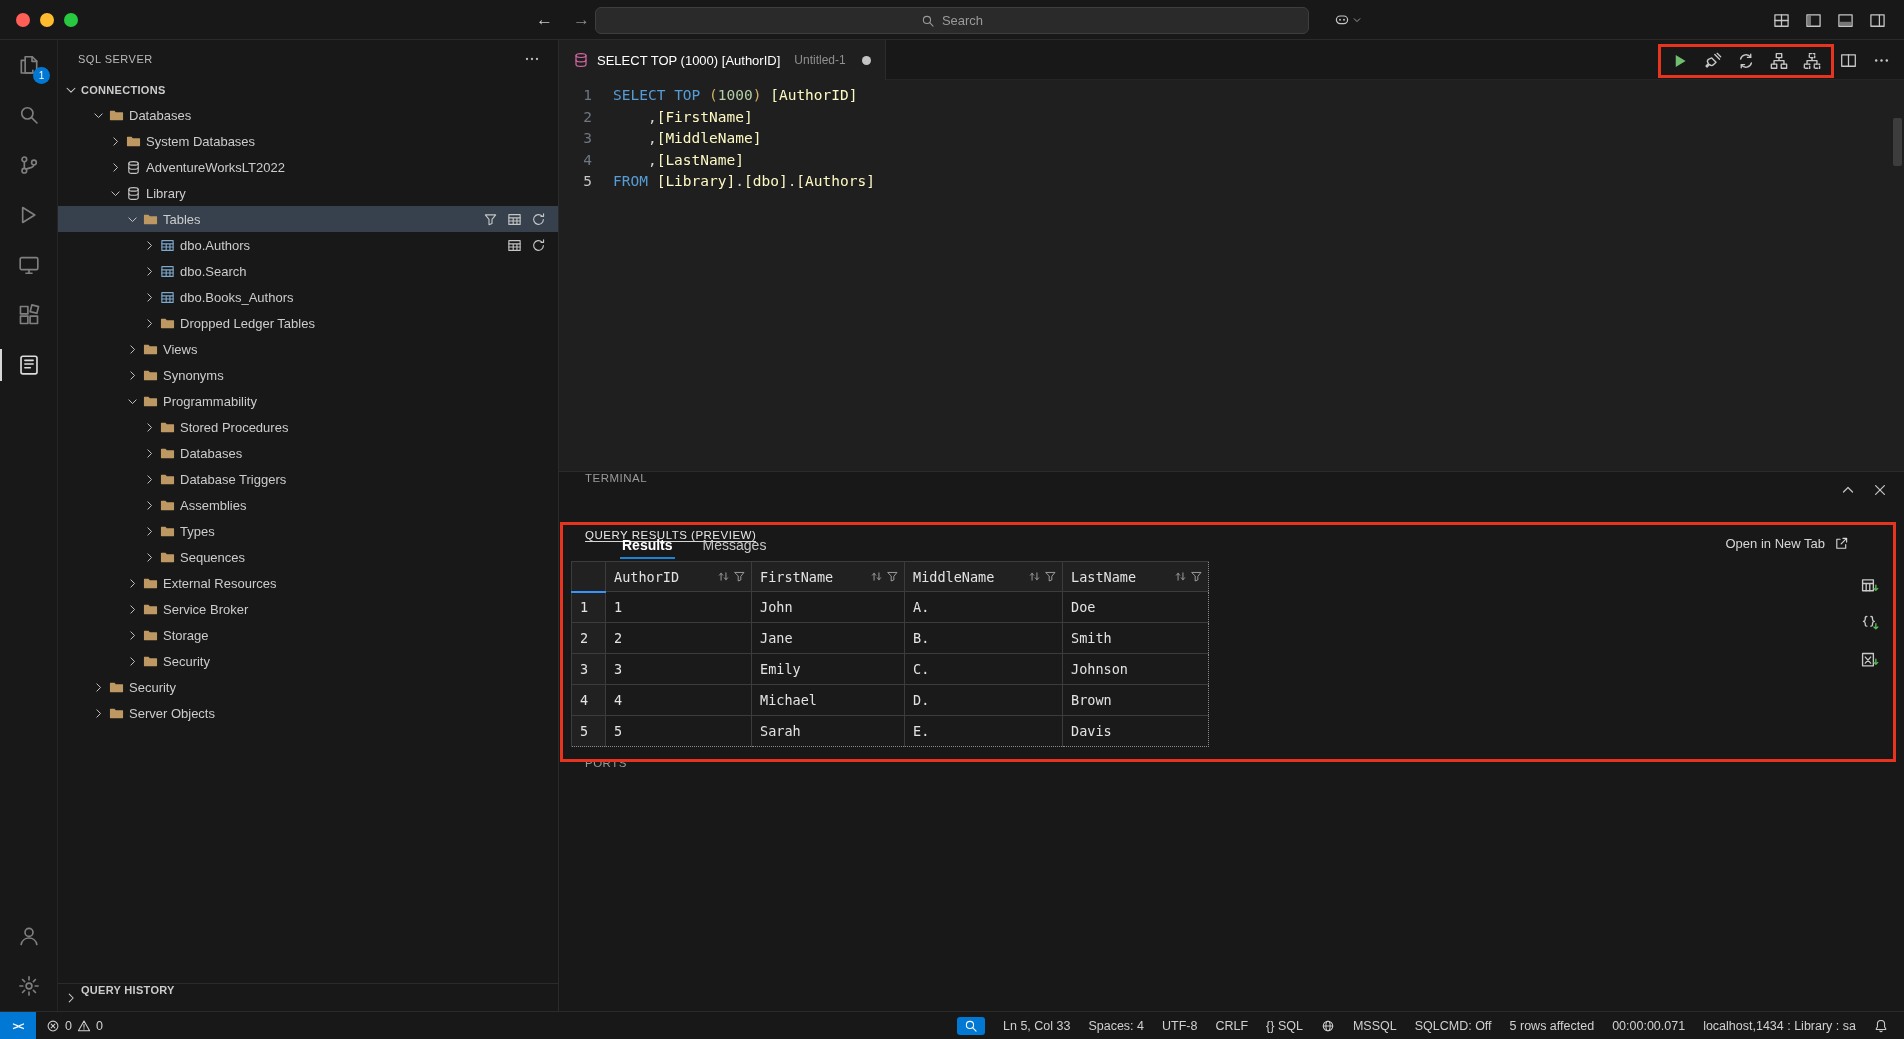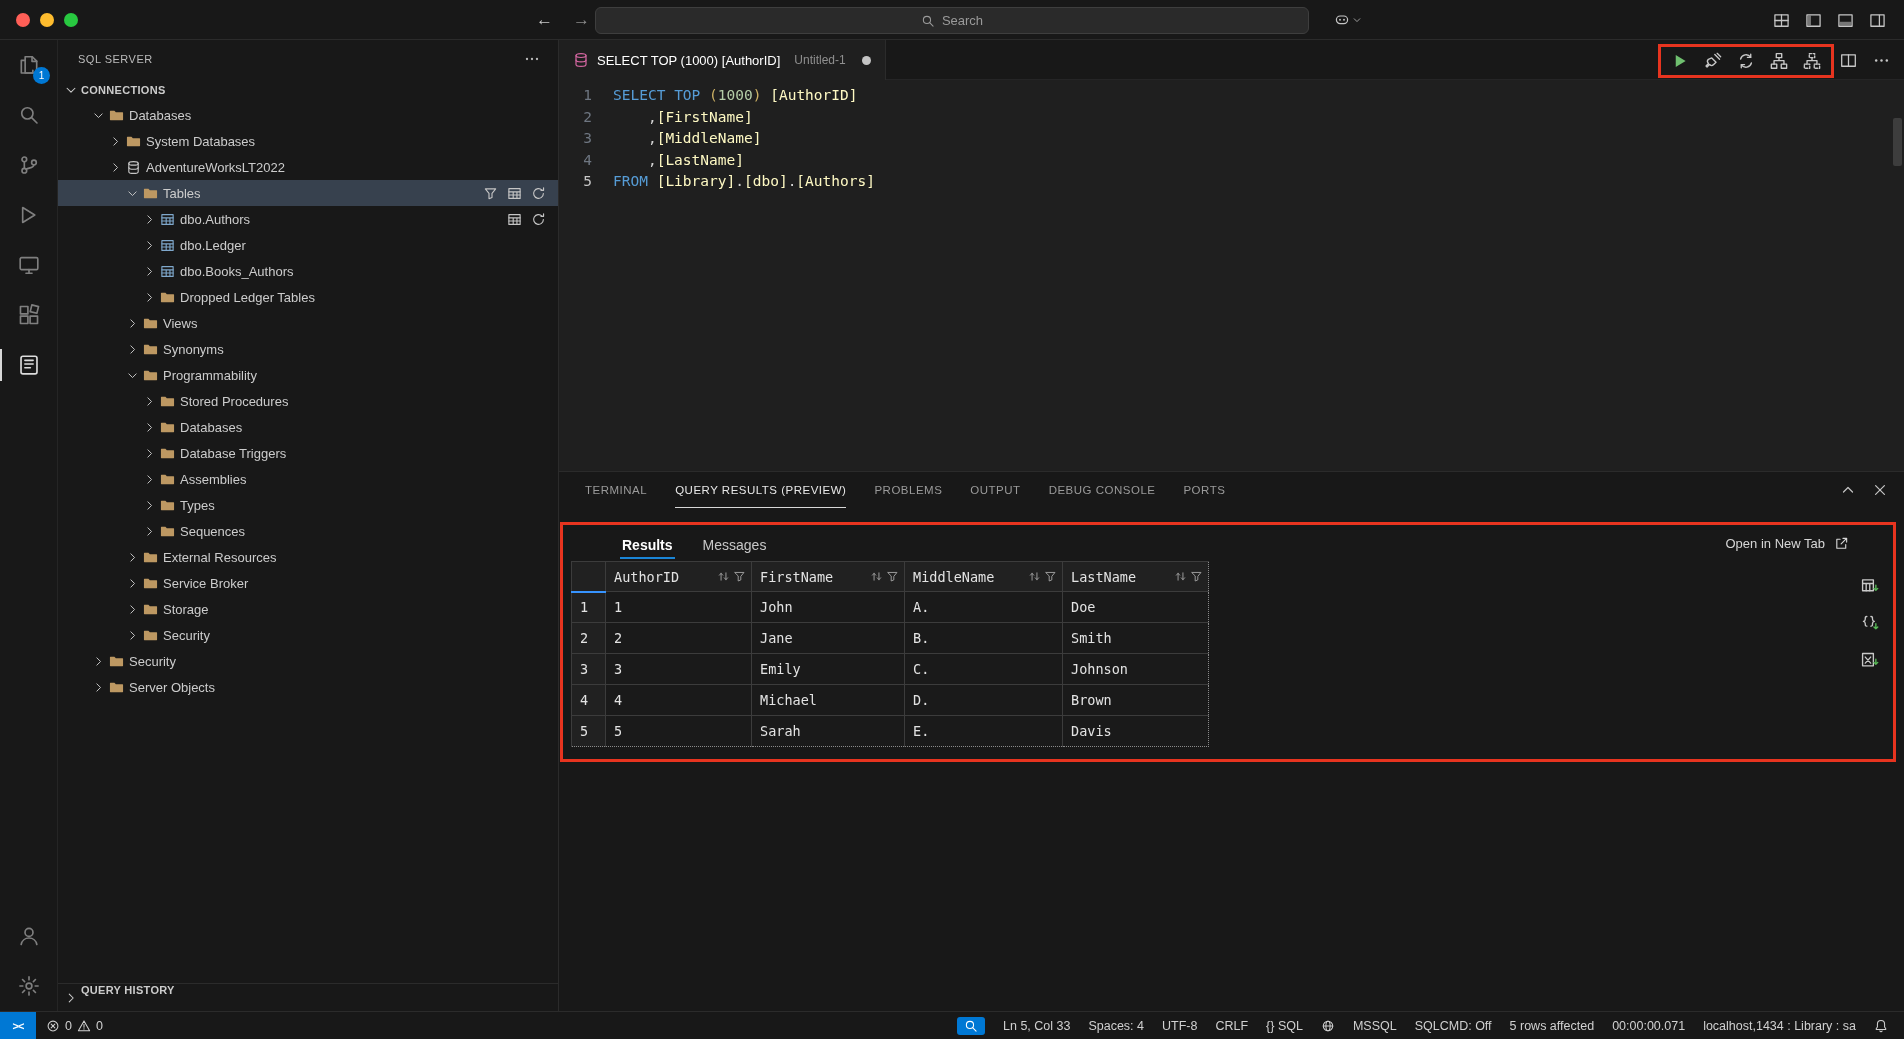--- a/index.html
+++ b/index.html
@@ -80,21 +80,21 @@
   #code{padding-top:5px;}
   .code-line{display:flex;height:21.5px;line-height:21.5px;white-space:pre;}
   .ln{width:54px;text-align:right;color:#6e7681;padding-right:21px;flex:none;}
   .ln.act{color:#c6c6c6;}
   .tk-d{color:#d4d4d4}.tk-kw{color:#569cd6}.tk-id{color:#fef9c3}.tk-num{color:#b5cea8}.tk-paren{color:#ccb164}
   .scroll-thumb{position:absolute;right:2px;top:38px;width:9px;height:48px;background:#3d3d3d;border-radius:2px;}
 
   
   .panel{position:absolute;left:0;right:0;top:431px;bottom:0;background:#181818;border-top:1px solid #2b2b2b;}
   .panel-header{position:relative;height:36px;display:flex;align-items:center;}
-  #panel-tabs{display:flex;gap:28px;padding-left:26px;height:36px;}
+  #panel-tabs{display:flex;gap:44px;padding-left:26px;height:36px;flex-direction:column;}
   .panel-tab{font-size:11.5px;letter-spacing:.5px;color:#9a9a9a;height:36px;display:flex;align-items:center;
     border-bottom:1px solid transparent;cursor:pointer;white-space:nowrap;}
   .panel-tab.active{color:#e7e7e7;border-bottom-color:#d7d7d7;}
   .panel-actions{position:absolute;right:16px;top:0;height:36px;display:flex;gap:16px;align-items:center;color:#c5c5c5;}
   .panel-actions .icon{cursor:pointer;}
 
   .results-box{position:absolute;left:1px;top:50px;width:1336px;height:240px;border:3px solid var(--red);}
   .results-tabs{position:absolute;left:30px;top:3px;height:34px;display:flex;gap:26px;align-items:center;}
   .rtab{font-size:14px;color:#c8c8c8;padding:6px 2px 6px 2px;cursor:pointer;}
   .rtab.active{color:#fff;font-weight:700;border-bottom:2.5px solid #1a85d6;padding-bottom:3.5px;margin-left:27px;}
@@ -332,20 +332,35 @@
           </span>
           <span class="icon ticon c-database">
             <svg viewBox="0 0 16 16" xmlns="http://www.w3.org/2000/svg">
               <ellipse cx="8" cy="3.6" rx="5" ry="1.9" stroke="currentColor" fill="none" stroke-width="1.2" stroke-linecap="round" stroke-linejoin="round"></ellipse>
               <path d="M3 3.6v8.8c0 1 2.2 1.9 5 1.9s5-.9 5-1.9V3.6" stroke="currentColor" fill="none" stroke-width="1.2" stroke-linecap="round" stroke-linejoin="round"></path>
               <path d="M3 8c0 1 2.2 1.9 5 1.9S13 9 13 8" stroke="currentColor" fill="none" stroke-width="1.2" stroke-linecap="round" stroke-linejoin="round"></path>
             </svg>
           </span>
           <span class="tree-label">AdventureWorksLT2022</span>
         </div>
+        <div class="tree-row" style="padding-left:48px">
+          <span class="icon chev">
+            <svg viewBox="0 0 16 16" xmlns="http://www.w3.org/2000/svg">
+              <path d="M3.5 6 8 10.5 12.5 6" stroke="currentColor" fill="none" stroke-width="1.2" stroke-linecap="round" stroke-linejoin="round"></path>
+            </svg>
+          </span>
+          <span class="icon ticon c-database">
+            <svg viewBox="0 0 16 16" xmlns="http://www.w3.org/2000/svg">
+              <ellipse cx="8" cy="3.6" rx="5" ry="1.9" stroke="currentColor" fill="none" stroke-width="1.2" stroke-linecap="round" stroke-linejoin="round"></ellipse>
+              <path d="M3 3.6v8.8c0 1 2.2 1.9 5 1.9s5-.9 5-1.9V3.6" stroke="currentColor" fill="none" stroke-width="1.2" stroke-linecap="round" stroke-linejoin="round"></path>
+              <path d="M3 8c0 1 2.2 1.9 5 1.9S13 9 13 8" stroke="currentColor" fill="none" stroke-width="1.2" stroke-linecap="round" stroke-linejoin="round"></path>
+            </svg>
+          </span>
+          <span class="tree-label">Library</span>
+        </div>
         <div class="tree-row selected" style="padding-left:65px">
           <span class="icon chev">
             <svg viewBox="0 0 16 16" xmlns="http://www.w3.org/2000/svg">
               <path d="M3.5 6 8 10.5 12.5 6" stroke="currentColor" fill="none" stroke-width="1.2" stroke-linecap="round" stroke-linejoin="round"></path>
             </svg>
           </span>
           <span class="icon ticon c-folder">
             <svg viewBox="0 0 16 16" xmlns="http://www.w3.org/2000/svg">
               <path d="M1.5 3h4.3l1.5 1.6h7.2c.3 0 .5.2.5.5v7.4c0 .3-.2.5-.5.5H1.5c-.3 0-.5-.2-.5-.5V3.5c0-.3.2-.5.5-.5z" fill="currentColor"></path>
             </svg>
@@ -404,21 +419,21 @@
             <svg viewBox="0 0 16 16" xmlns="http://www.w3.org/2000/svg">
               <path d="M6 3.5 10.5 8 6 12.5" stroke="currentColor" fill="none" stroke-width="1.2" stroke-linecap="round" stroke-linejoin="round"></path>
             </svg>
           </span>
           <span class="icon ticon c-table">
             <svg viewBox="0 0 16 16" xmlns="http://www.w3.org/2000/svg">
               <rect x="2" y="2.8" width="12" height="10.4" stroke="currentColor" fill="none" stroke-width="1.2" stroke-linecap="round" stroke-linejoin="round"></rect>
               <path d="M2 6.2h12M2 9.6h12M6.6 6.2v7M10.6 6.2v7" stroke="currentColor" fill="none" stroke-width="1.2" stroke-linecap="round" stroke-linejoin="round"></path>
             </svg>
           </span>
-          <span class="tree-label">dbo.Ledger</span>
+          <span class="tree-label">dbo.Search</span>
         </div>
         <div class="tree-row" style="padding-left:82px">
           <span class="icon chev">
             <svg viewBox="0 0 16 16" xmlns="http://www.w3.org/2000/svg">
               <path d="M6 3.5 10.5 8 6 12.5" stroke="currentColor" fill="none" stroke-width="1.2" stroke-linecap="round" stroke-linejoin="round"></path>
             </svg>
           </span>
           <span class="icon ticon c-table">
             <svg viewBox="0 0 16 16" xmlns="http://www.w3.org/2000/svg">
               <rect x="2" y="2.8" width="12" height="10.4" stroke="currentColor" fill="none" stroke-width="1.2" stroke-linecap="round" stroke-linejoin="round"></rect>

